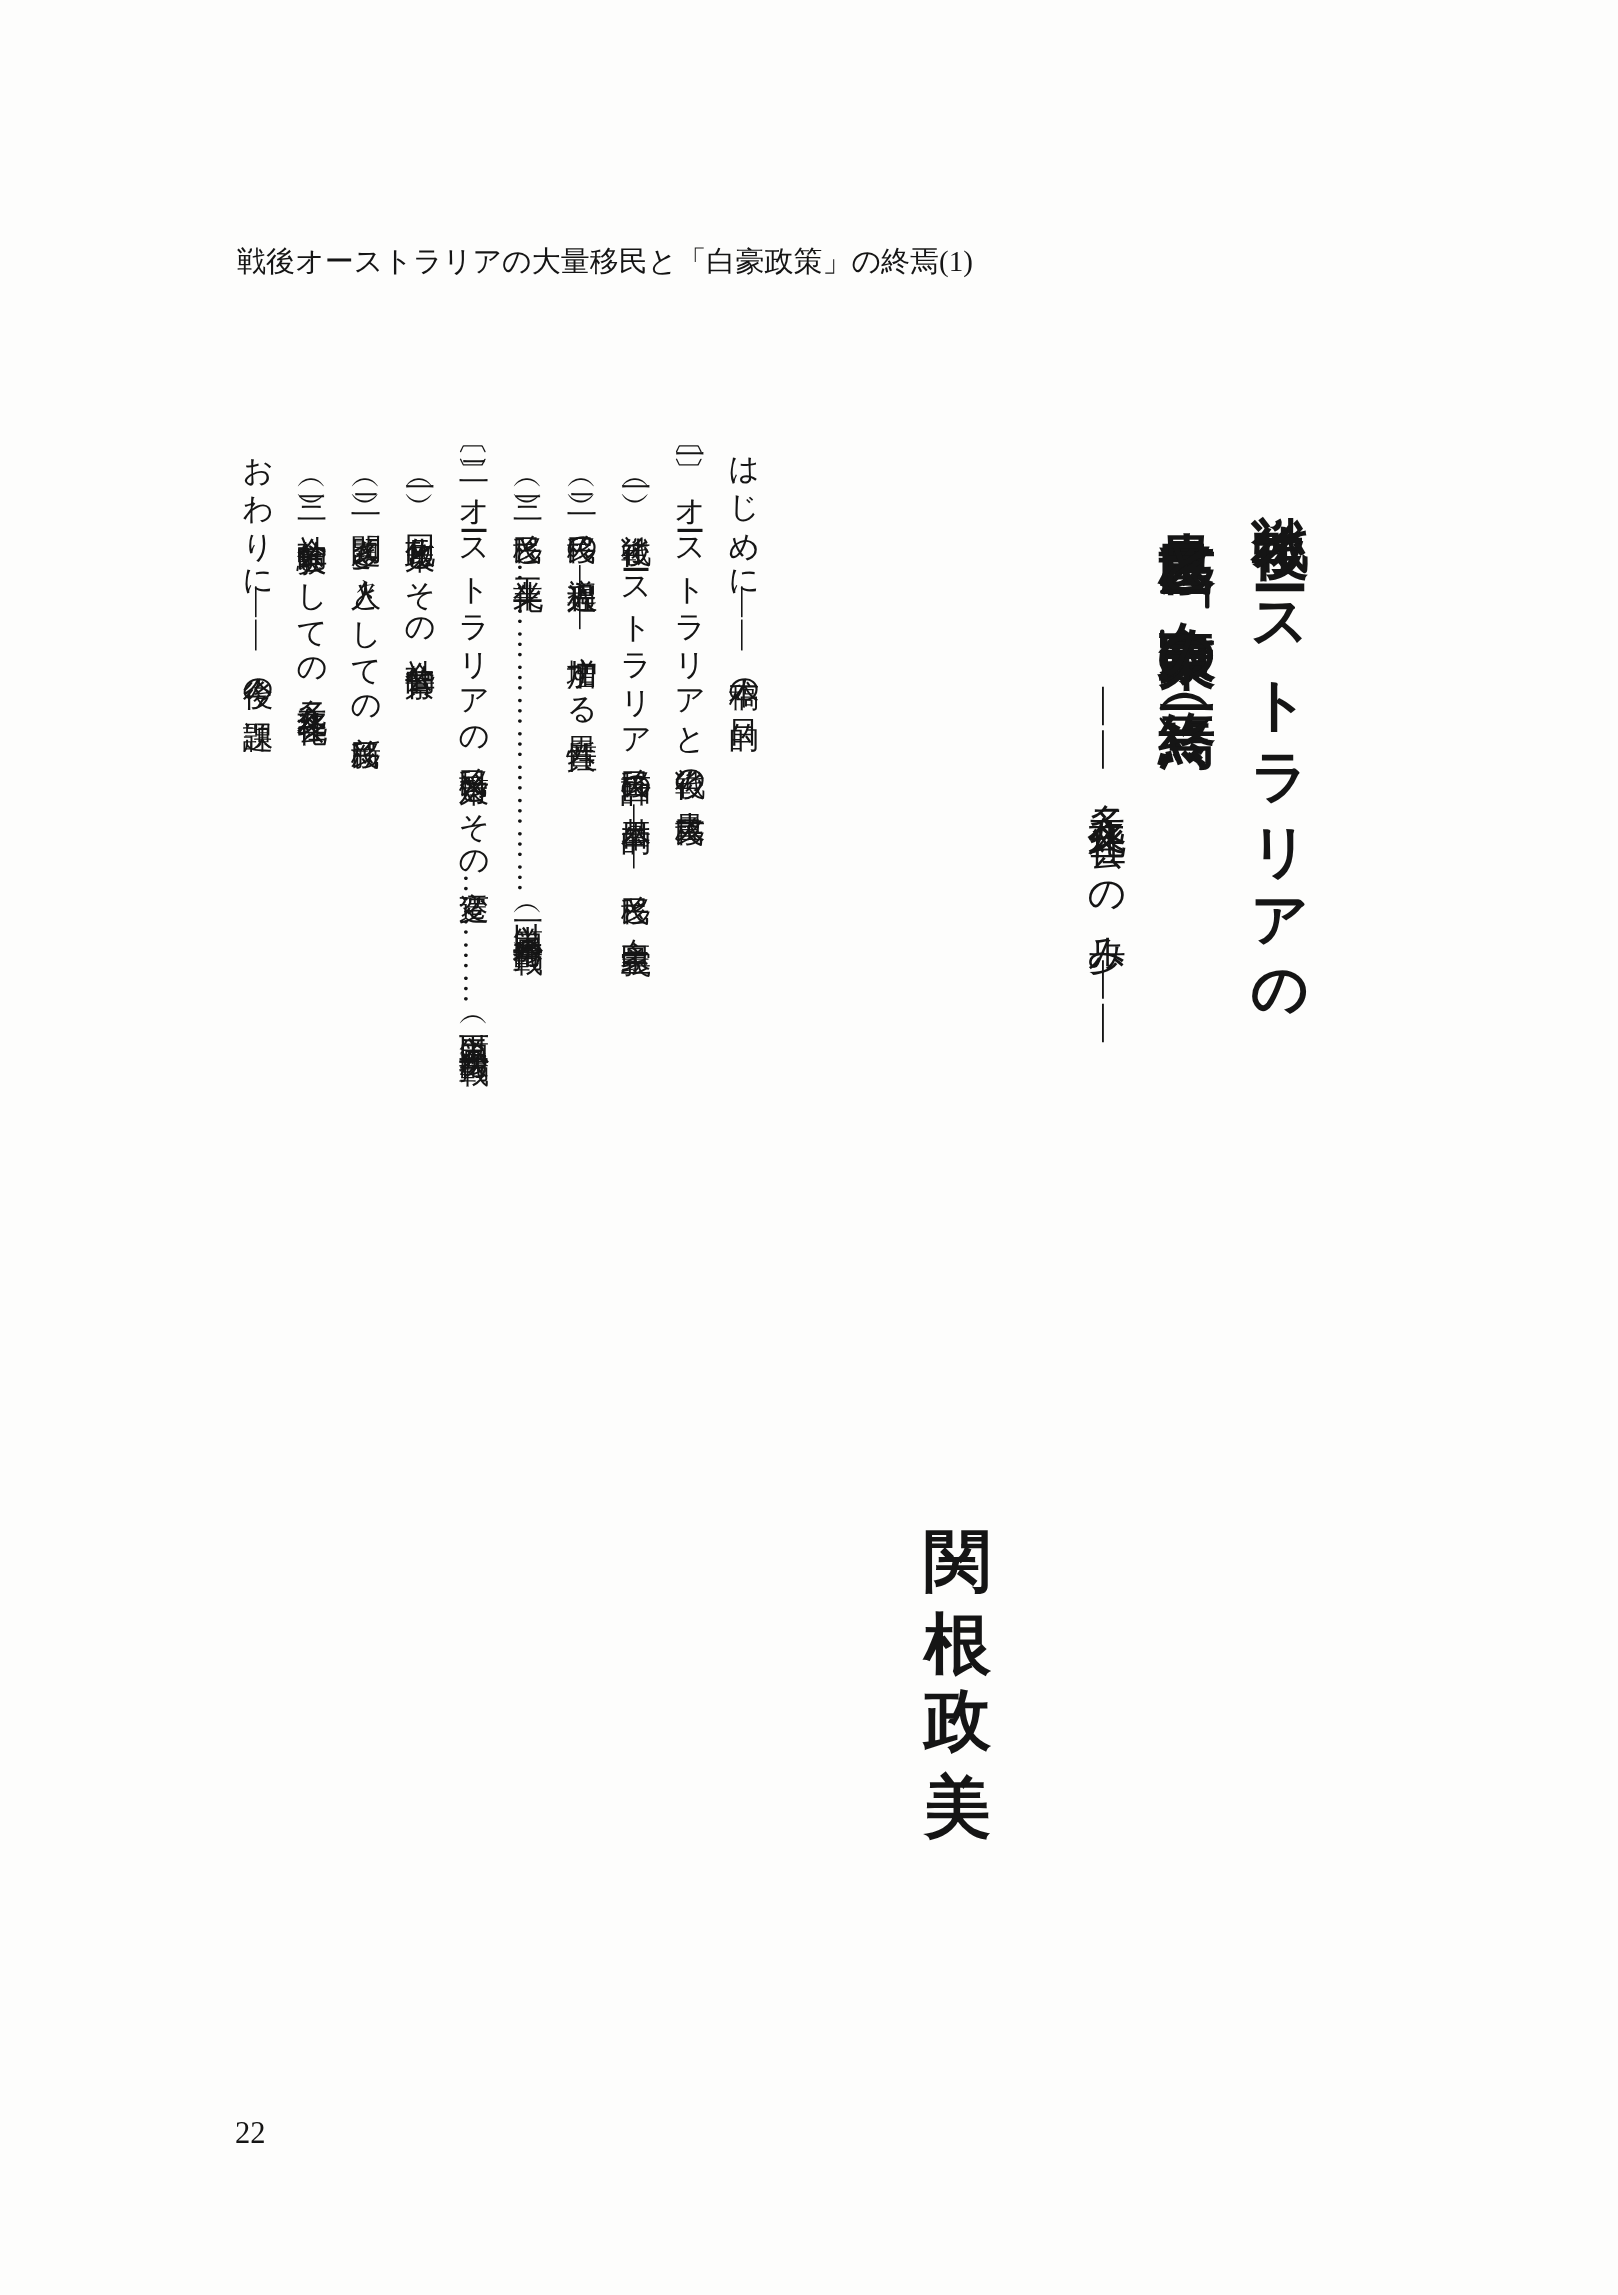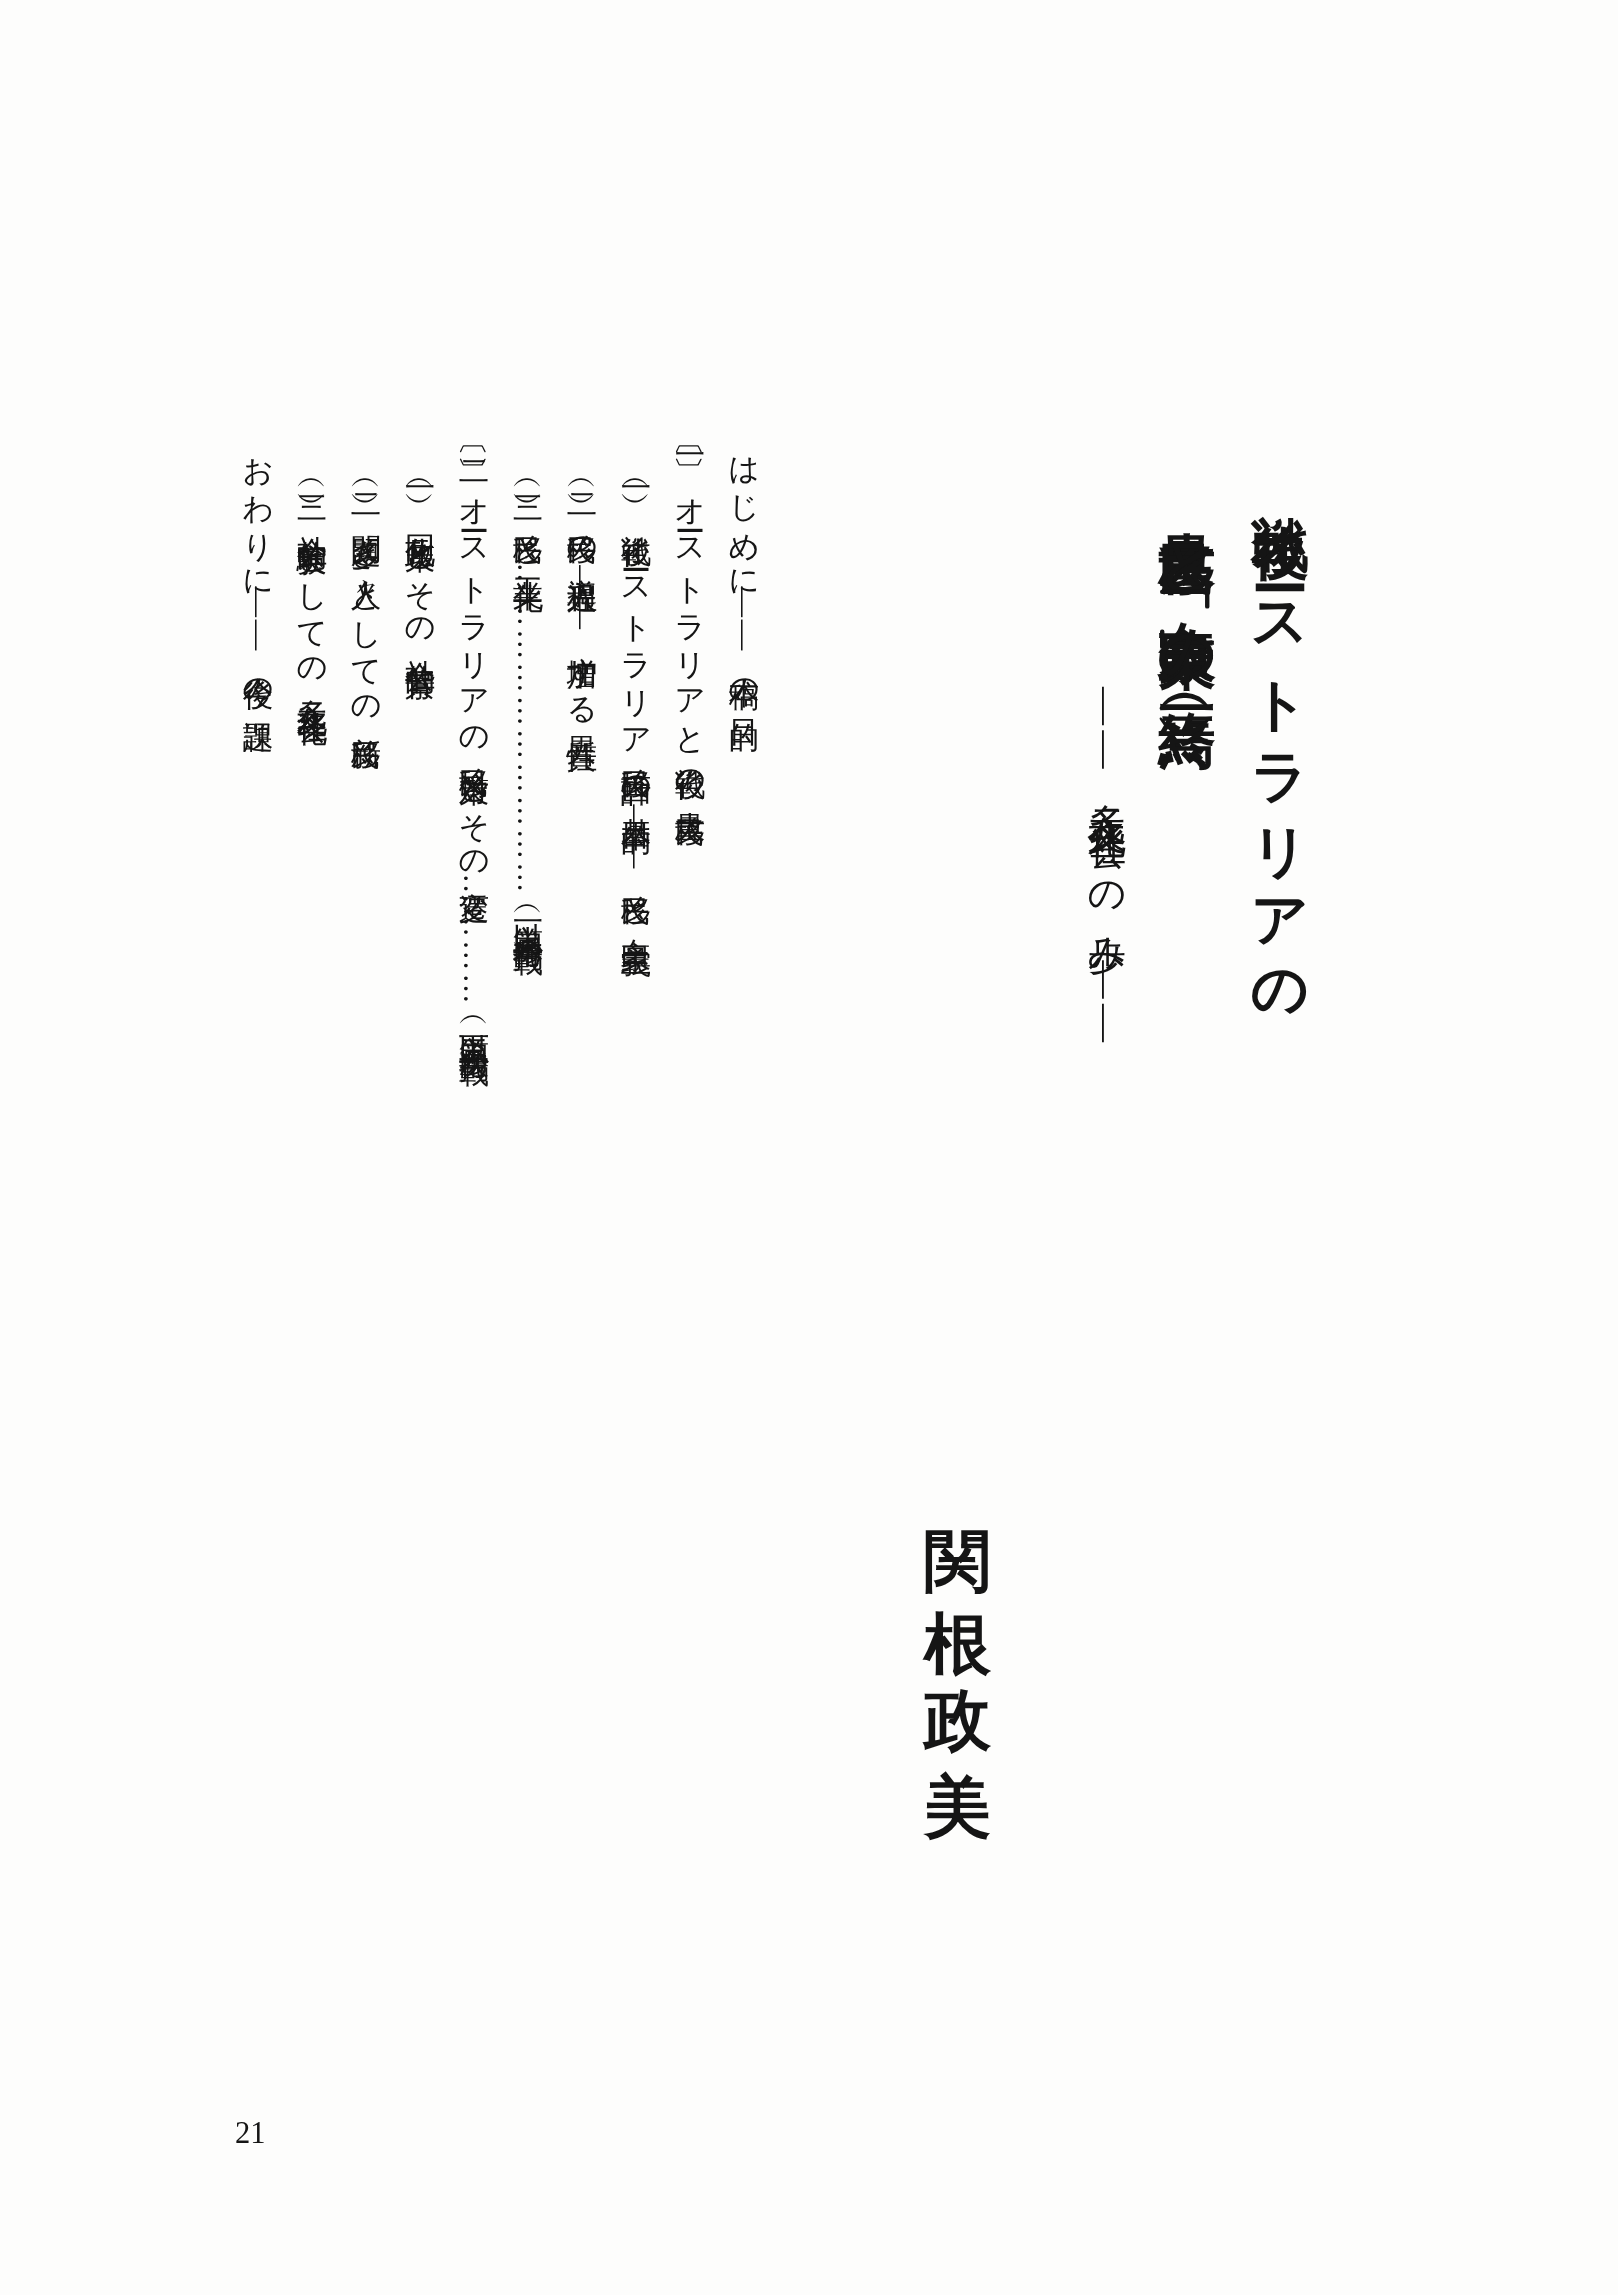--- a/index.html
+++ b/index.html
@@ -83,20 +83,21 @@
     left: 235px;
     top: 2116px;
     font-size: 30.5px;
   }
 </style>
 </head>
 <body>
 
 <div class="page">
 
+  <div class="running-header">戦後オーストラリアの大量移民と「白豪政策」の終焉(1)</div>
 
   <div class="vcol title-line1">戦後オーストラリアの</div>
 
   <div class="vcol title-line2">大量移民と「白豪政策」の終焉（一）</div>
 
   <div class="vcol subtitle">――多元文化社会への歩み――</div>
 
   <div class="vcol author">関根政美</div>
 
   <div class="toc" id="toc">
@@ -105,16 +106,16 @@
       <div class="toc-item indent-1">（一）　戦後オーストラリア移民計画の基本目的――移民と白豪主義</div>
       <div class="toc-item indent-1">（二）　移民の導入過程――増加する異質性</div>
       <div class="toc-item indent-1">（三）　移民と工業化…………………………（以上第一回本号掲載）</div>
       <div class="toc-item">〔二〕　オーストラリアの移民対策とその変遷…………（以下第二回次号掲載）</div>
       <div class="toc-item indent-1">（一）　同化政策とその社会的背景</div>
       <div class="toc-item indent-1">（二）　問題多き人々としての新移民</div>
       <div class="toc-item indent-1">（三）　社会的実験としての多元文化社会化</div>
       <div class="toc-item">おわりに――今後の課題</div>
     </div>
 
-  <div class="page-number">21</div>
+  <div class="page-number">22</div>
 
 </div>
 
 
 </body></html>

